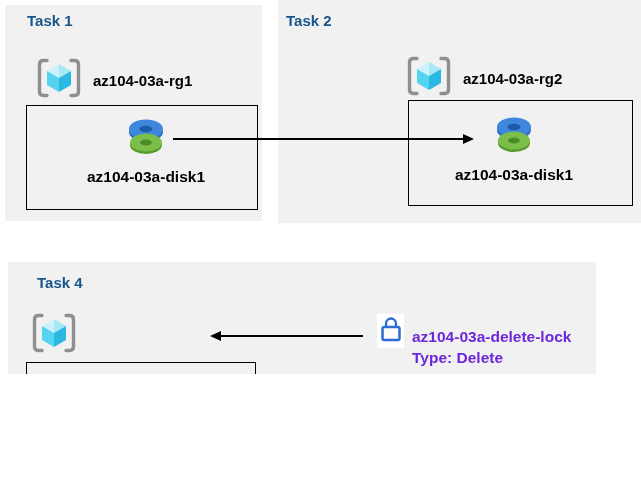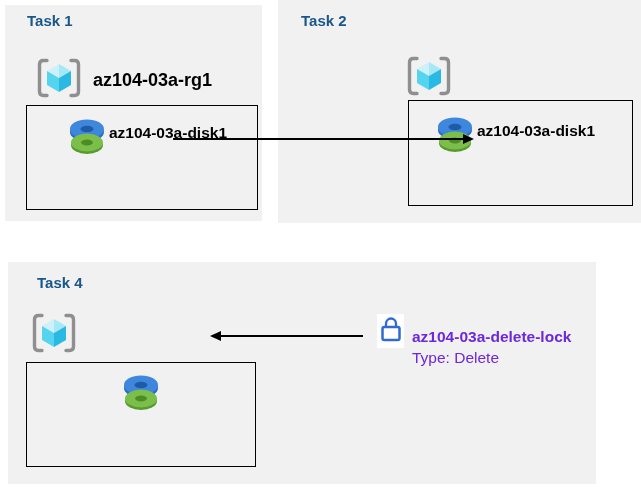--- a/index.html
+++ b/index.html
@@ -4,72 +4,73 @@
 <style>
   html, body {
     margin: 0;
     padding: 0;
     background: #ffffff;
     font-family: "Liberation Sans", "DejaVu Sans", sans-serif;
   }
   .canvas {
     position: relative;
     width: 641px;
-    height: 487px;
+    height: 374px;
     background: #ffffff;
     overflow: hidden;
   }
   .panel {
     position: absolute;
     background: var(--panel-bg, #f1f1f2);
   }
   .panel-task1 { left: 5px;   top: 5px;   width: 257px; height: 216px; }
   .panel-task2 { left: 278px; top: 0px;   width: 363px; height: 223px; }
   .panel-task3 { left: 8px;   top: 262px; width: 588px; height: 222px; }
 
   .task-title {
     position: absolute;
     font-size: 15px;
     font-weight: bold;
     color: var(--title-blue, #19568c);
     white-space: nowrap;
   }
   .title-1 { left: 27px;  top: 12px; }
-  .title-2 { left: 301px; top: 12px; }
+  .title-2 { left: 286px; top: 12px; }
   .title-3 { left: 37px;  top: 274px; }
 
   .rg-row {
     position: absolute;
     display: flex;
     align-items: center;
     white-space: nowrap;
   }
   .rg-row-1 { left: 36px;  top: 57px; }
   .rg-row-2 { left: 406px; top: 55px; }
   .rg-row-3 { left: 31px;  top: 312px; }
   .rg-row .rg-label {
     margin-left: 11px;
-    font-size: 18px;
+    font-size: 15px;
     font-weight: bold;
     color: #000;
   }
 
   .inner-box {
     position: absolute;
     border: 1.5px solid #000;
     background: transparent;
   }
   .inner-box-1 { left: 26px;  top: 105px; width: 230px; height: 103px; }
   .inner-box-2 { left: 408px; top: 100px; width: 223px; height: 104px; }
   .inner-box-3 { left: 26px;  top: 362px; width: 228px; height: 103px; }
 
   .disk-group {
     position: absolute;
     display: flex;
-    flex-direction: row;
+    flex-direction: column;
+    align-items: center;
     transform: translateX(-50%);
   }
   .disk-group-1 { left: 146px; top: 116px; }
   .disk-group-2 { left: 514px; top: 114px; }
   .disk-group-3 { left: 141px; top: 372px; }
   .disk-label {
     margin-top: 8px;
     font-size: 15.5px;
     font-weight: bold;
     color: #000;
@@ -121,22 +122,22 @@
   }
   .lock-text {
     position: absolute;
     left: 412px; top: 326px;
     font-size: 15.5px;
     line-height: 21px;
     color: #6d28d9;
     white-space: nowrap;
   }
   .lock-text .lock-name { font-weight: bold; }
-  .lock-text .type-label { font-weight: normal; }
-  .lock-text .type-value { font-weight: normal; }
+  .lock-text .type-label { font-weight: bold; }
+  .lock-text .type-value { font-weight: bold; }
 </style>
 </head>
 <body>
 
 <div class="canvas">
 
   <div class="panel panel-task1"></div>
   <div class="panel panel-task2"></div>
   <div class="panel panel-task3"></div>
 
@@ -162,20 +163,21 @@
     <span>
       <svg width="46" height="42" viewBox="0 0 46 42">
         <path d="M 11,3.5 H 7.5 Q 3.5,3.5 3.5,7.5 V 34.5 Q 3.5,38.5 7.5,38.5 H 11" fill="none" stroke="#8f8f8f" stroke-width="3.4" stroke-linecap="round"></path>
         <path d="M 35,3.5 H 38.5 Q 42.5,3.5 42.5,7.5 V 34.5 Q 42.5,38.5 38.5,38.5 H 35" fill="none" stroke="#8f8f8f" stroke-width="3.4" stroke-linecap="round"></path>
         <polygon points="23,7 11,14 23,21" fill="#cdf1fa"></polygon>
         <polygon points="23,7 35,14 23,21" fill="#a5e9f7"></polygon>
         <polygon points="11,14 23,21 23,35 11,28" fill="#55d4f0"></polygon>
         <polygon points="35,14 23,21 23,35 35,28" fill="#29b9e3"></polygon>
       </svg>
     </span>
+    <span class="rg-label">az104-03a-rg2</span>
   </div>
 
   <div class="rg-row rg-row-3">
     <span>
       <svg width="46" height="42" viewBox="0 0 46 42">
         <path d="M 11,3.5 H 7.5 Q 3.5,3.5 3.5,7.5 V 34.5 Q 3.5,38.5 7.5,38.5 H 11" fill="none" stroke="#8f8f8f" stroke-width="3.4" stroke-linecap="round"></path>
         <path d="M 35,3.5 H 38.5 Q 42.5,3.5 42.5,7.5 V 34.5 Q 42.5,38.5 38.5,38.5 H 35" fill="none" stroke="#8f8f8f" stroke-width="3.4" stroke-linecap="round"></path>
         <polygon points="23,7 11,14 23,21" fill="#cdf1fa"></polygon>
         <polygon points="23,7 35,14 23,21" fill="#a5e9f7"></polygon>
         <polygon points="11,14 23,21 23,35 11,28" fill="#55d4f0"></polygon>

